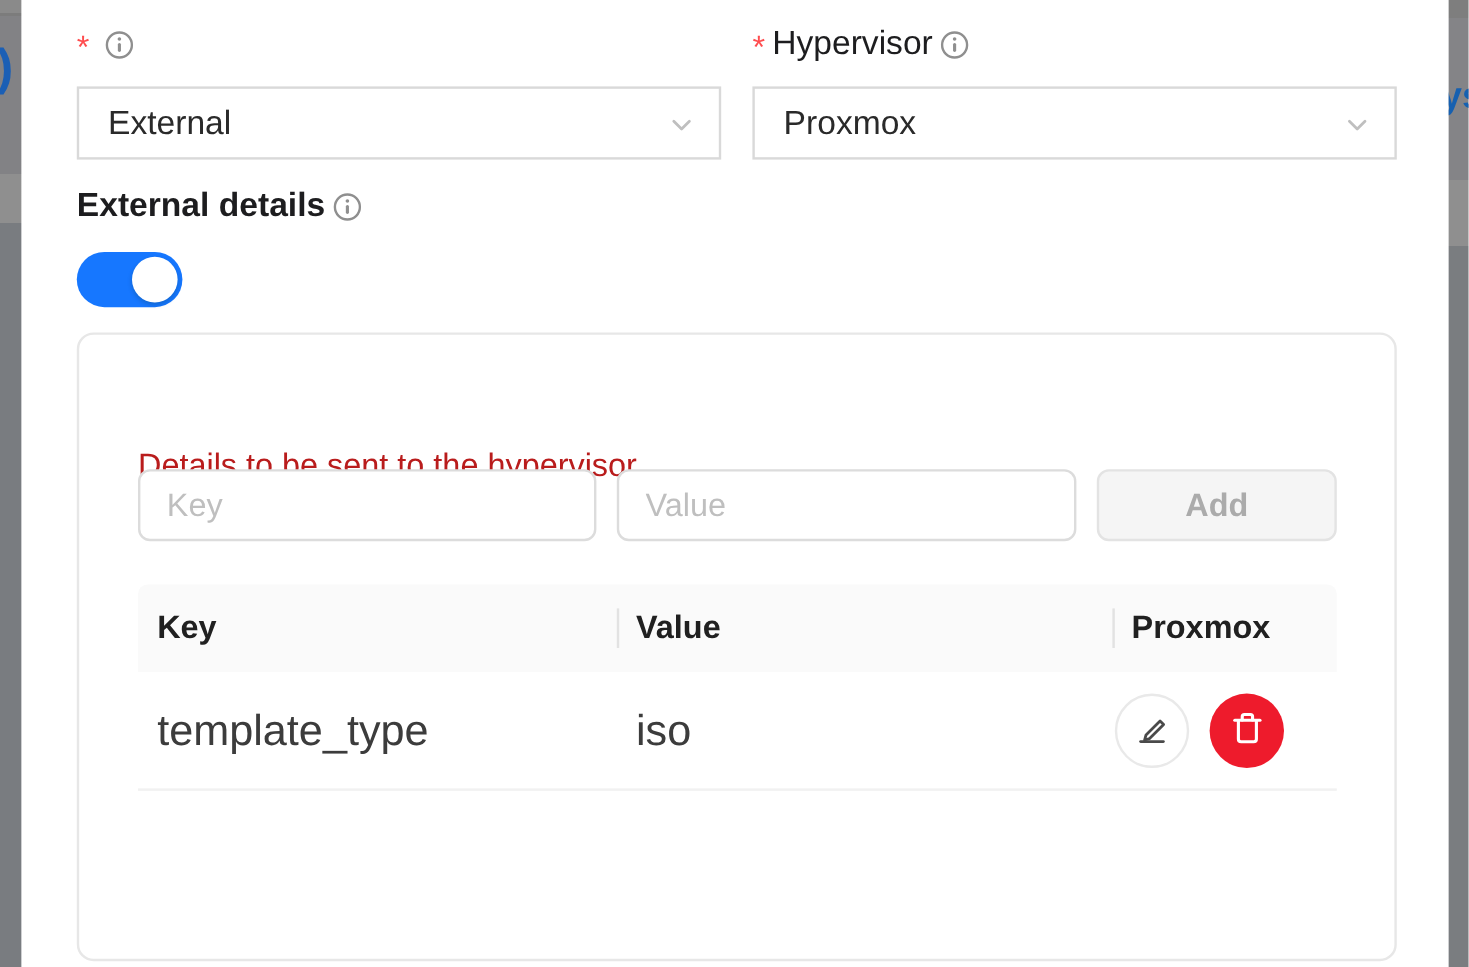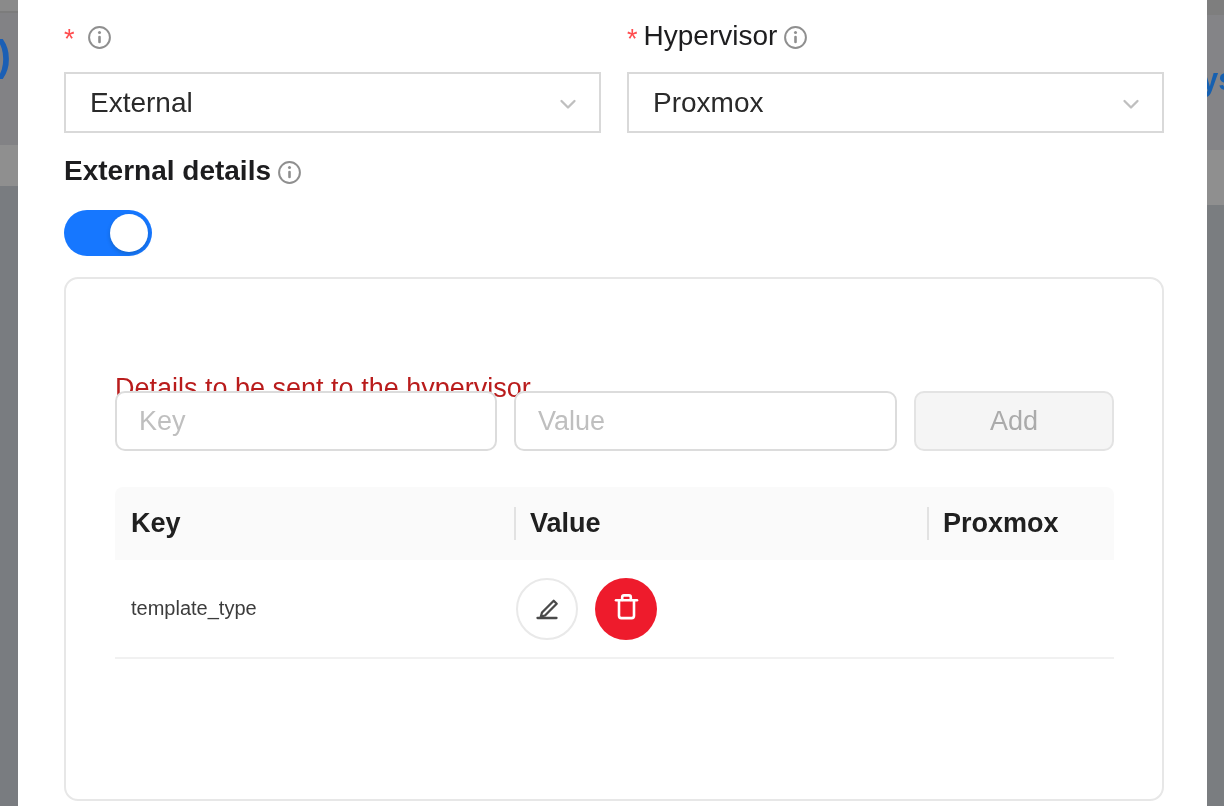--- a/index.html
+++ b/index.html
@@ -48,32 +48,32 @@
   .panel-desc { position:absolute; left:49px; top:54px; font-size:27px; color:#b91c1c;margin-top:40px; }
 
   .kv-input { position:absolute; top:112px; height:60px; border:2px solid #dcdcdc; border-radius:10px;
               background:#fff; font-size:27px; color:#2a2a2a; padding:0 22px; outline:none;
               font-family:"Liberation Sans","DejaVu Sans",sans-serif; }
   .kv-input::placeholder { color:#bfbfbf; opacity:1; }
   .kv-input.key { left:49px; width:382px; }
   .kv-input.val { left:448px; width:383px; }
   .add-btn { position:absolute; left:848px; top:112px; width:200px; height:60px; background:#f5f5f5;
              border:2px solid #e3e3e3; border-radius:10px; font-size:27px; color:#ababab;
-             display:flex; align-items:center; justify-content:center; cursor:not-allowed; }
+             display:flex; align-items:center; justify-content:center; cursor:not-allowed;font-weight:bold; }
 
   
   .table { position:absolute; left:49px; top:208px; width:999px; }
   .thead { position:relative; display:grid; grid-template-columns:399px 413px 187px; height:73px;
            background:#fafafa; border-radius:8px 8px 0 0; align-items:center; }
   .thead .th { font-size:27px; font-weight:700; color:#202020; padding-left:16px; }
   .thead .sep { position:absolute; top:20px; width:2px; height:33px; background:#e2e2e2; }
   .thead .sep.s1 { left:399px; } .thead .sep.s2 { left:812px; }
   .trow { display:grid; grid-template-columns:399px 413px 187px; height:99px; align-items:center;
           border-bottom:2px solid #f1f1f1; }
-  .trow .td { font-size:20px; color:#3c3c3c; padding-left:16px; white-space:nowrap; }
+  .trow .td { font-size:36px; color:#3c3c3c; padding-left:16px; white-space:nowrap; }
   .actions-cell { display:flex; align-items:center; gap:17px; padding-left:2px; }
   .act-btn { width:62px; height:62px; border-radius:50%; display:flex; align-items:center;
              justify-content:center; border:none; cursor:pointer; padding:0; }
   .act-btn.edit { background:#fff; border:2px solid #e9e9e9; }
   .act-btn.del { background:#ee1b2c; }
 </style>
 </head>
 <body>
 
 <div class="canvas">
@@ -154,20 +154,21 @@
         <div class="thead">
           <div class="th">Key</div>
           <div class="th">Value</div>
           <div class="th">Proxmox</div>
           <div class="sep s1"></div>
           <div class="sep s2"></div>
         </div>
 
         <div class="trow">
           <div class="td">template_type</div>
+          <div class="td">iso</div>
           <div class="actions-cell">
             <button class="act-btn edit">
               <span>
                 <svg width="32" height="32" viewBox="0 0 32 32">
                     <path d="M6.5 27h19" fill="none" stroke="#4a4a4a" stroke-width="2.3" stroke-linecap="round"></path>
                     <path d="M11 21.5 L22.7 9.8 l3 3 L14 24.5 l-4.2 1.2 1.2-4.2z" fill="none" stroke="#4a4a4a" stroke-width="2.3" stroke-linejoin="round"></path>
                   </svg>
               </span>
             </button>
             <button class="act-btn del">

